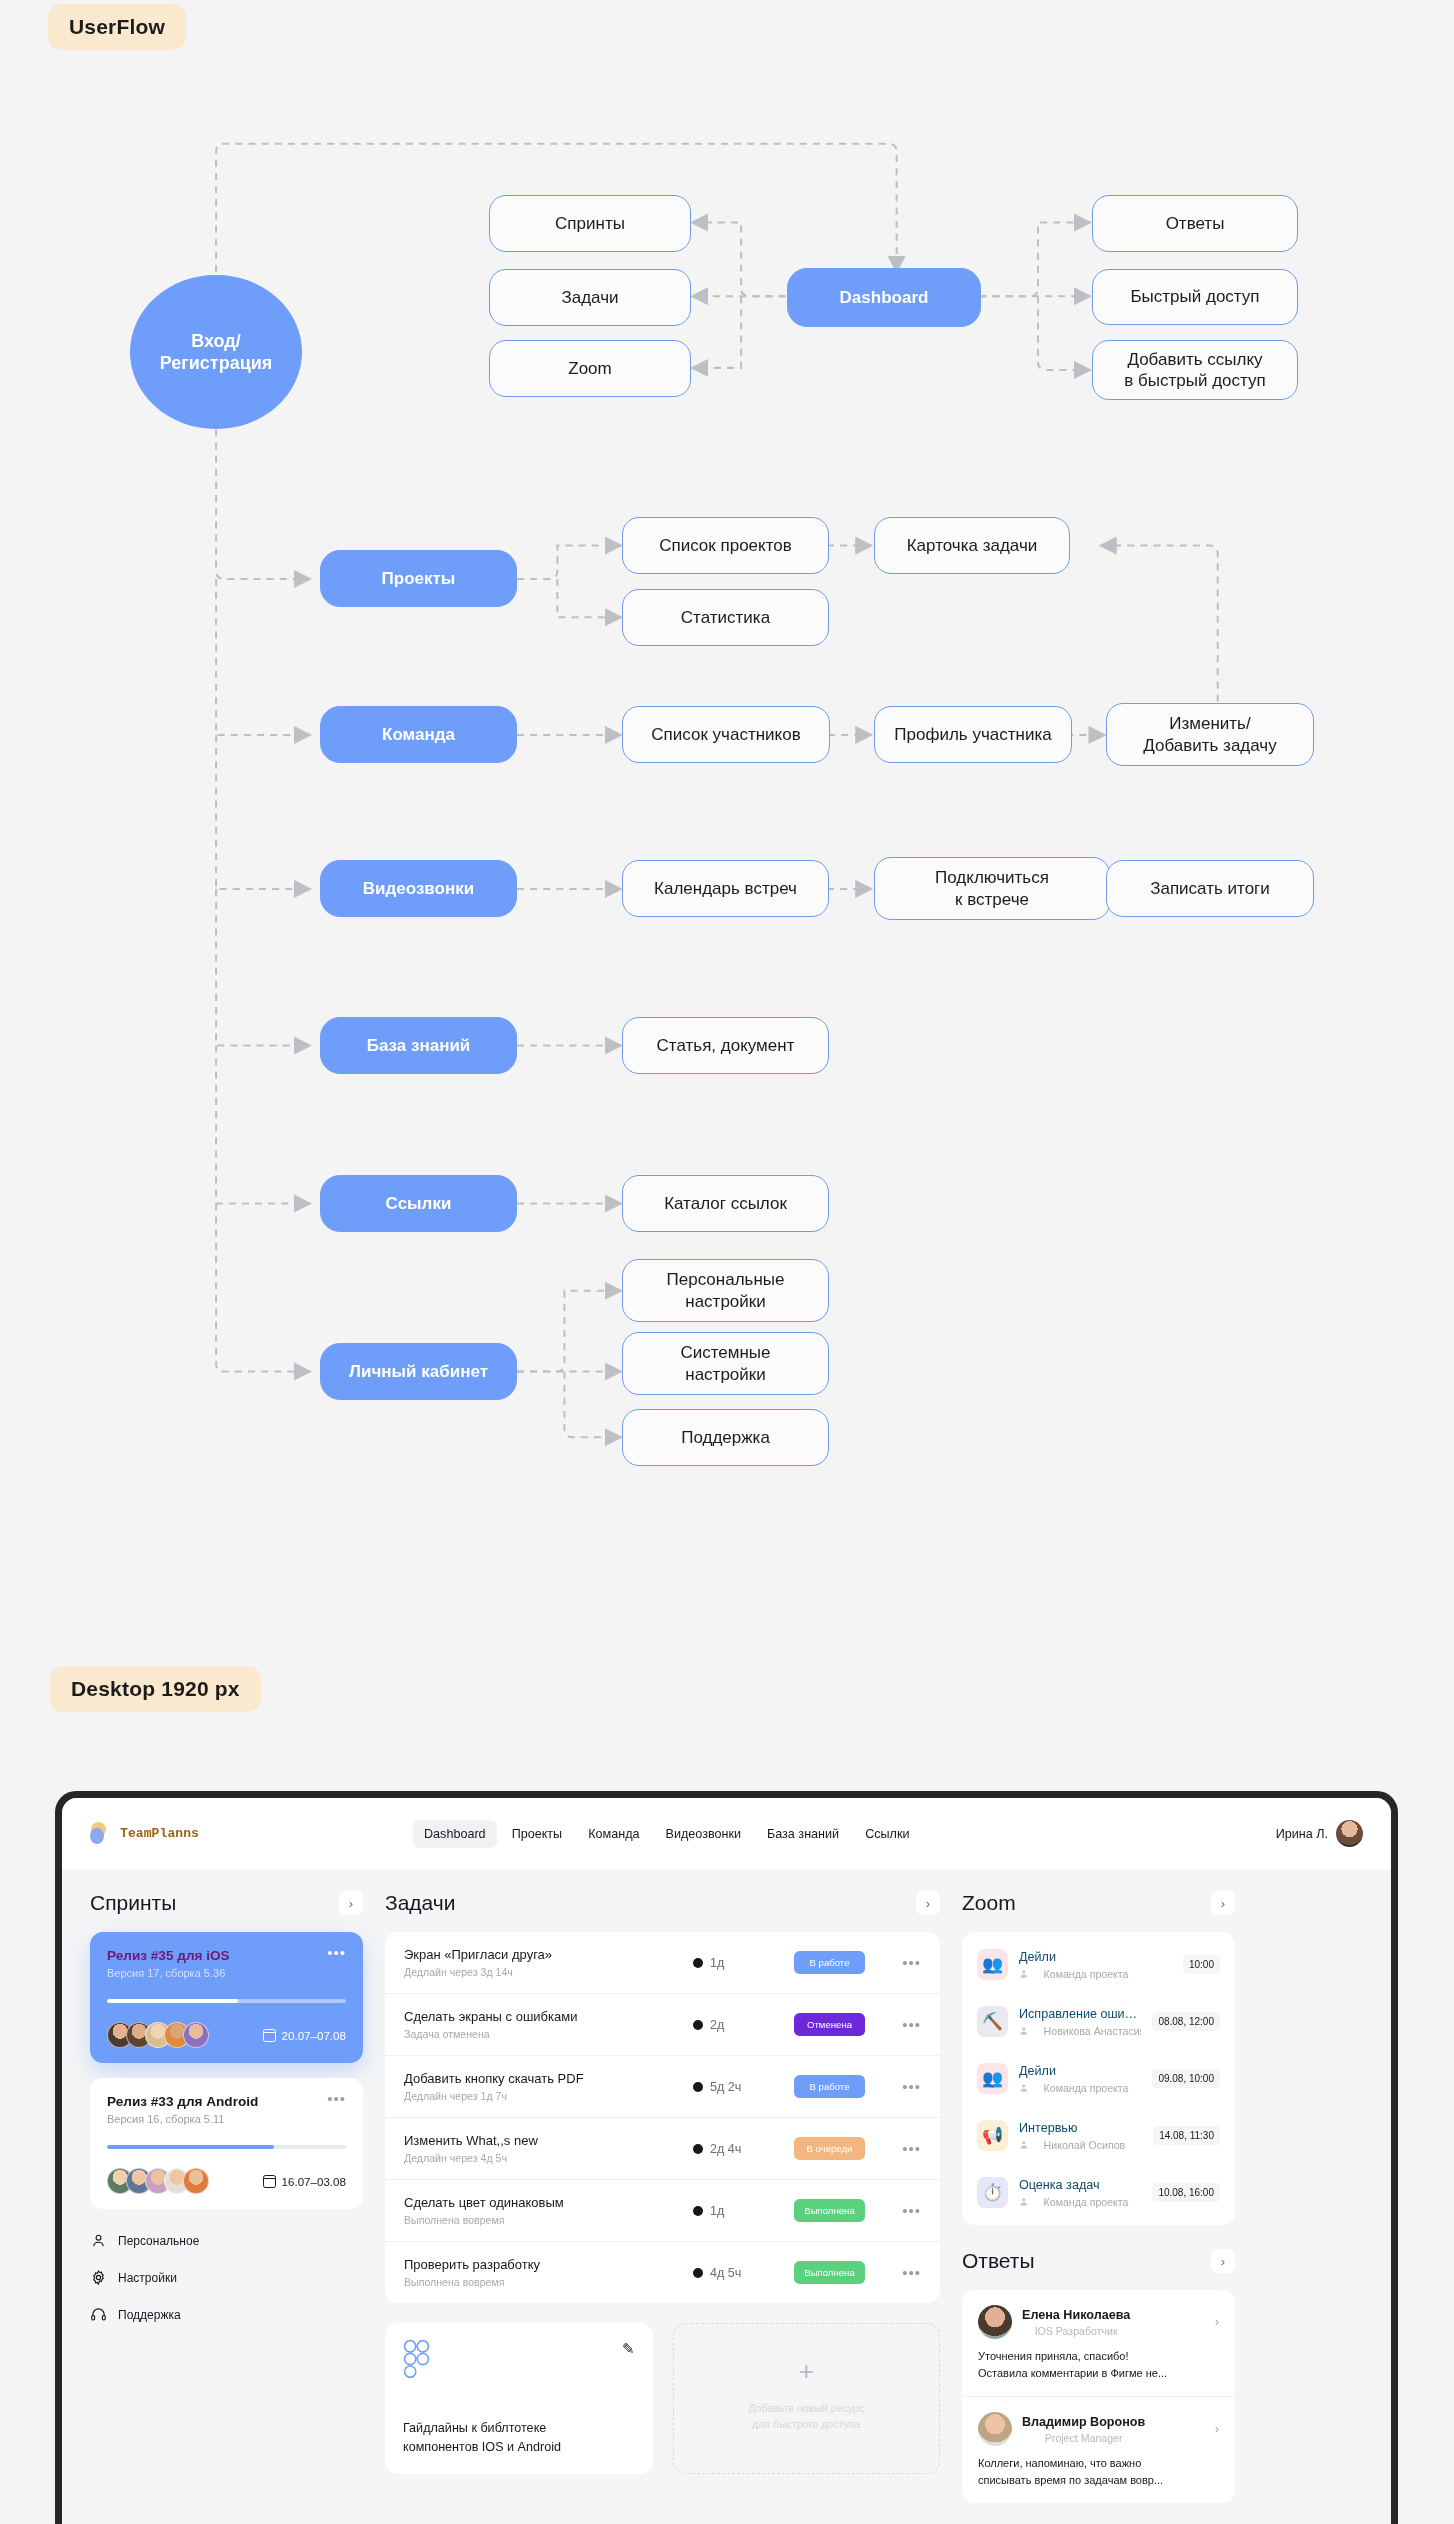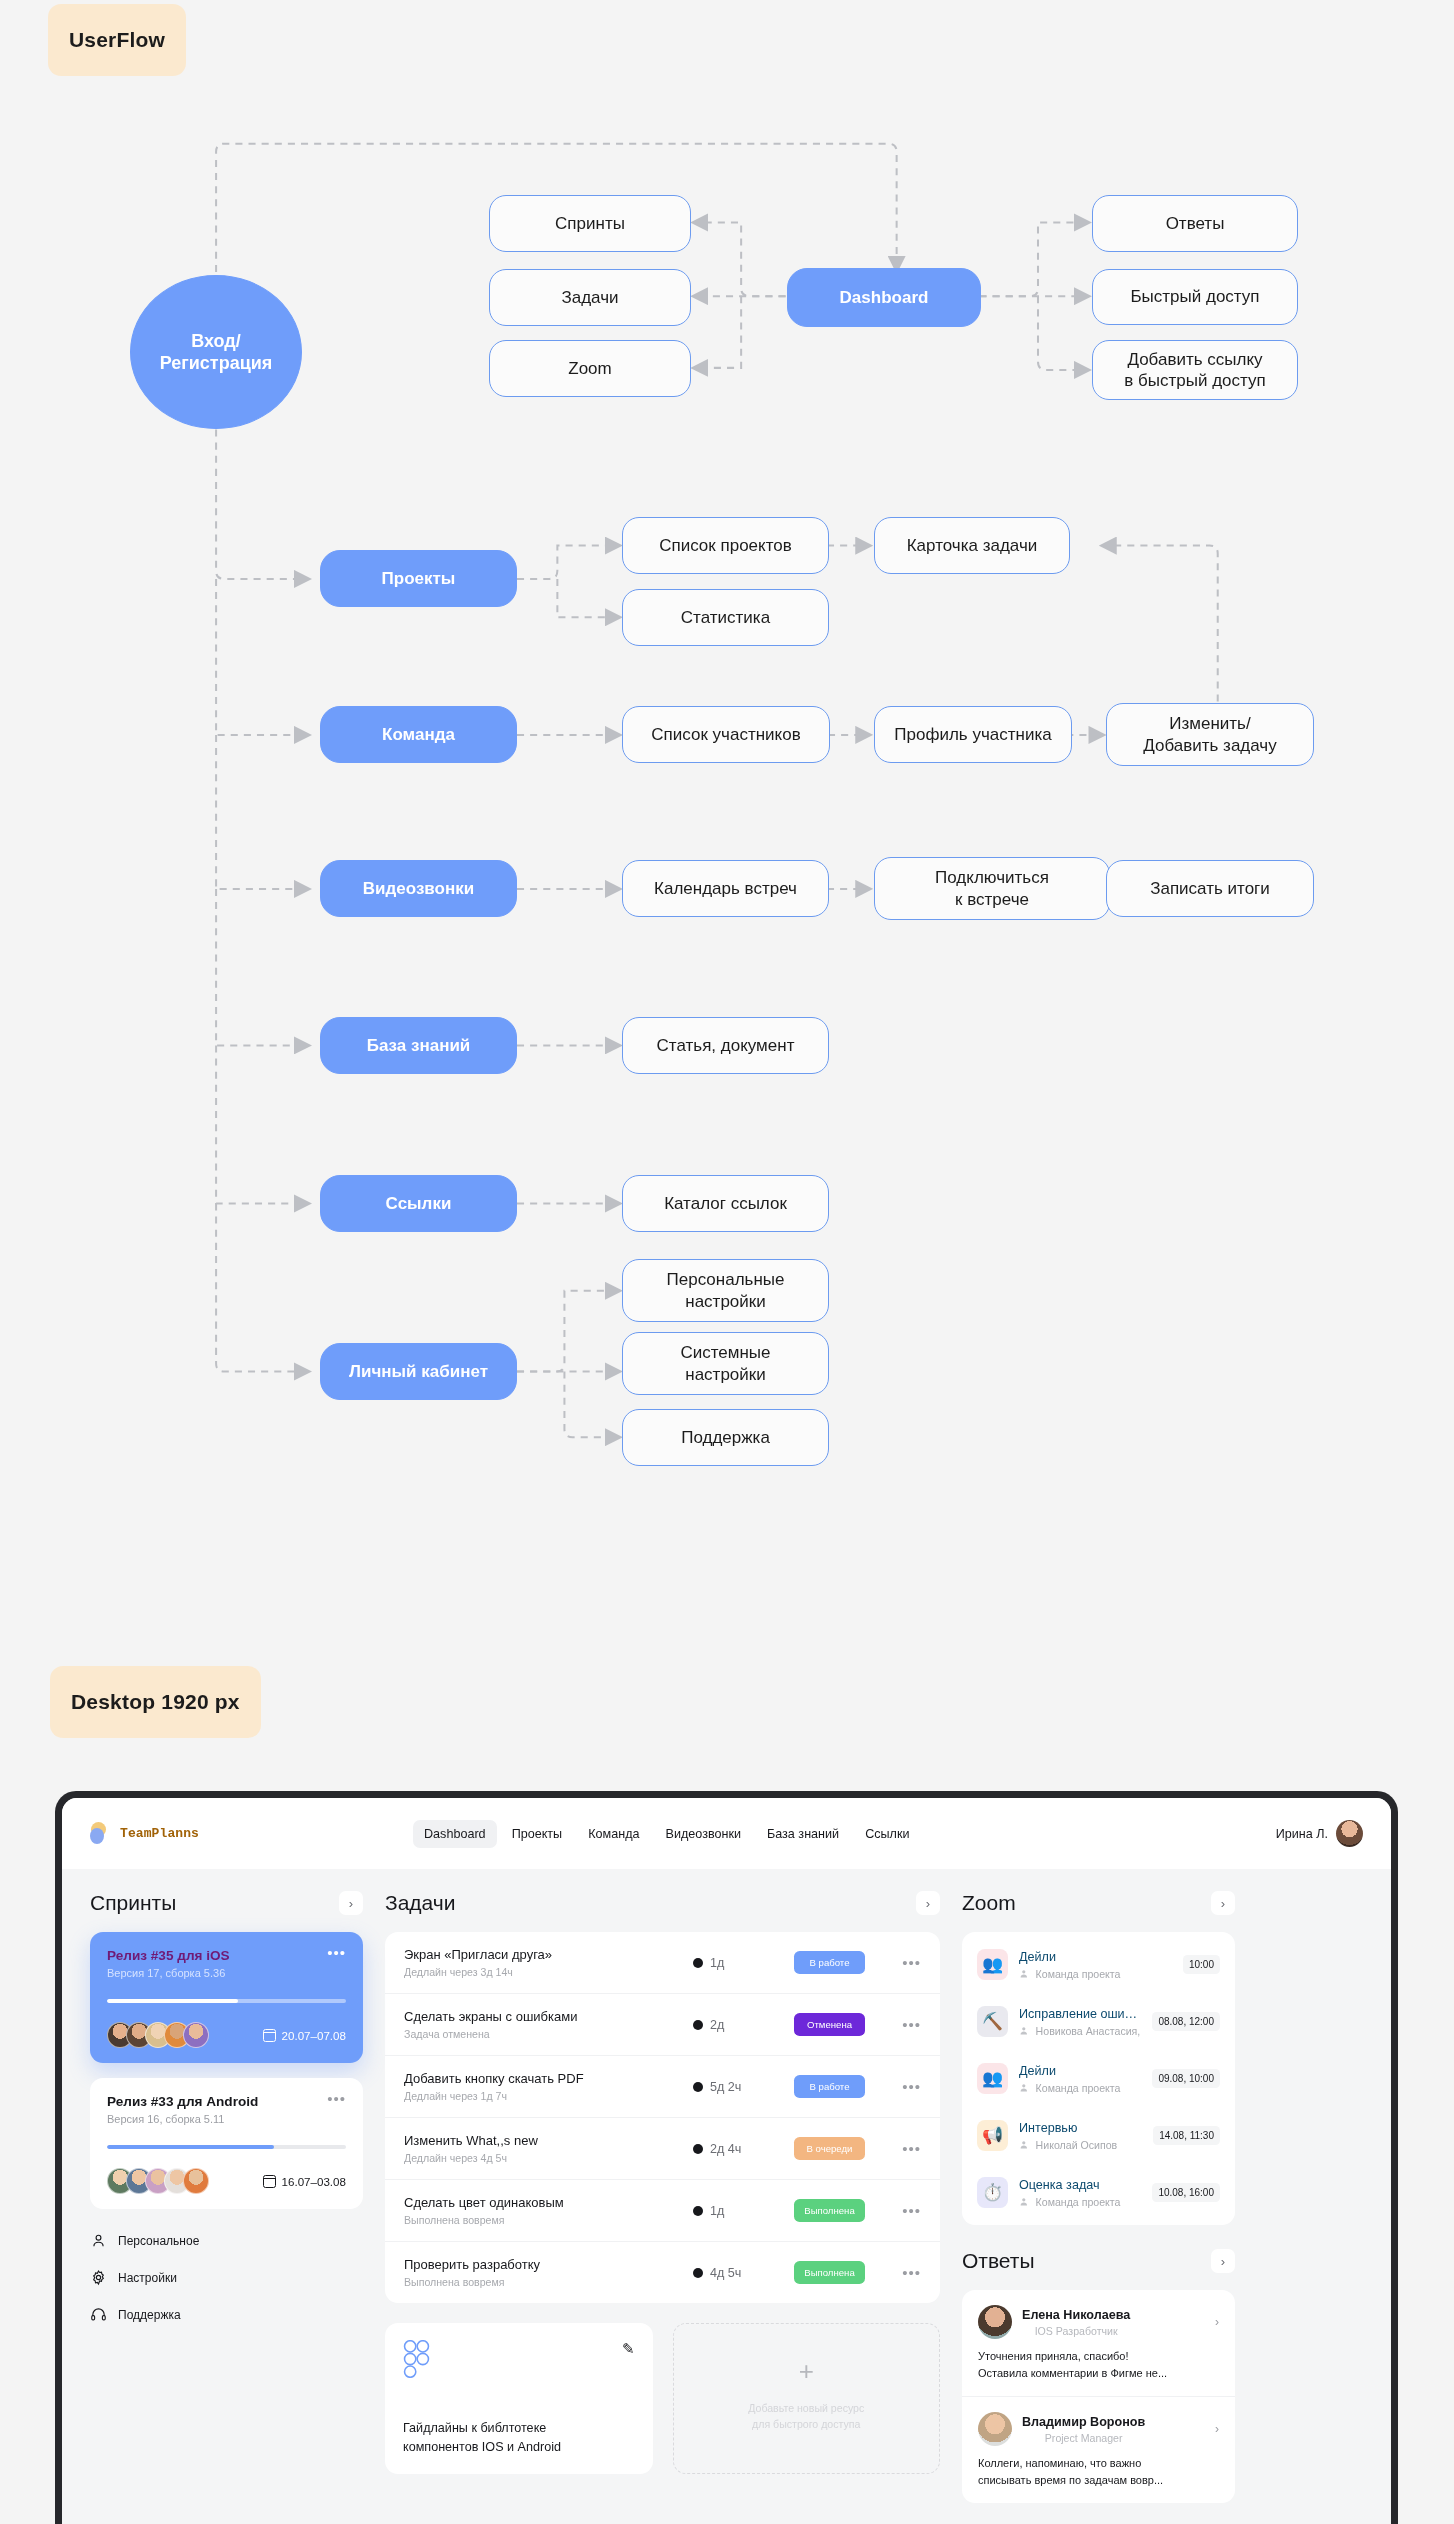--- a/index.html
+++ b/index.html
@@ -9,21 +9,21 @@
     font-family: "Liberation Sans", sans-serif;
     -webkit-font-smoothing: antialiased;
   }
   body { position: relative; width: 1454px; height: 2800px; overflow: hidden; }
 
   
   .sec-tag {
     position: absolute;
     background: #fbe9cf;
     border-radius: 13px;
-    padding: 24px 21px;
+    padding: 11px 21px;
     font-size: 21px;
     font-weight: 700;
     color: #1c1c1c;
     letter-spacing: 0.2px;
   }
   #tag-userflow { left: 48px; top: 4px; }
   #tag-desktop  { left: 50px; top: 1666px; }
 
   
   #flow { position: absolute; left: 0; top: 0; width: 1454px; height: 1591px; }
@@ -220,21 +220,21 @@
 
   
   .meet-list { background:#fff; border-radius: 13px; overflow: hidden; padding: 4px 0; }
   .meet-row { display: flex; align-items: center; gap: 11px; padding: 13px 15px; }
   .meet-ico {
     width: 31px; height: 31px; border-radius: 8px; display:flex;
     align-items:center; justify-content:center; font-size: 17px; flex: none;
   }
   .meet-main { flex: 1; min-width: 0; }
   .meet-title { font-size: 12.6px; color: #0c4a6e; font-weight: 400; white-space: nowrap; overflow: hidden; text-overflow: ellipsis; }
-  .meet-sub { font-size: 10.6px; color: #a7a9ae; margin-top: 4px; display:flex; align-items:center; gap:7px; white-space: nowrap; overflow: hidden; text-overflow: ellipsis;}
+  .meet-sub { font-size: 10.6px; color: #a7a9ae; margin-top: 4px; display:flex; align-items:center; gap:15px; white-space: nowrap; overflow: hidden; text-overflow: ellipsis;}
   .person-ico { width: 9.6px; height: 9.6px; color:#c2c4c8; flex:none; }
   .meet-time { font-size: 10px; color: #17181c; background: #f4f5f6; border-radius: 4.5px; padding: 4px 6px; white-space: nowrap; }
 
   
   .ans-list { background:#fff; border-radius: 13px; overflow: hidden; }
   .ans-row { padding: 15px 16px; border-bottom: 0.5px solid #f0f1f3; }
   .ans-row:last-child { border-bottom: none; }
   .ans-head { display: flex; align-items: center; gap: 10px; }
   .ans-av { width: 34px; height: 34px; border-radius: 50%; flex: none; }
   .ans-name { font-size: 12.6px; font-weight: 700; color: #17181c; }

